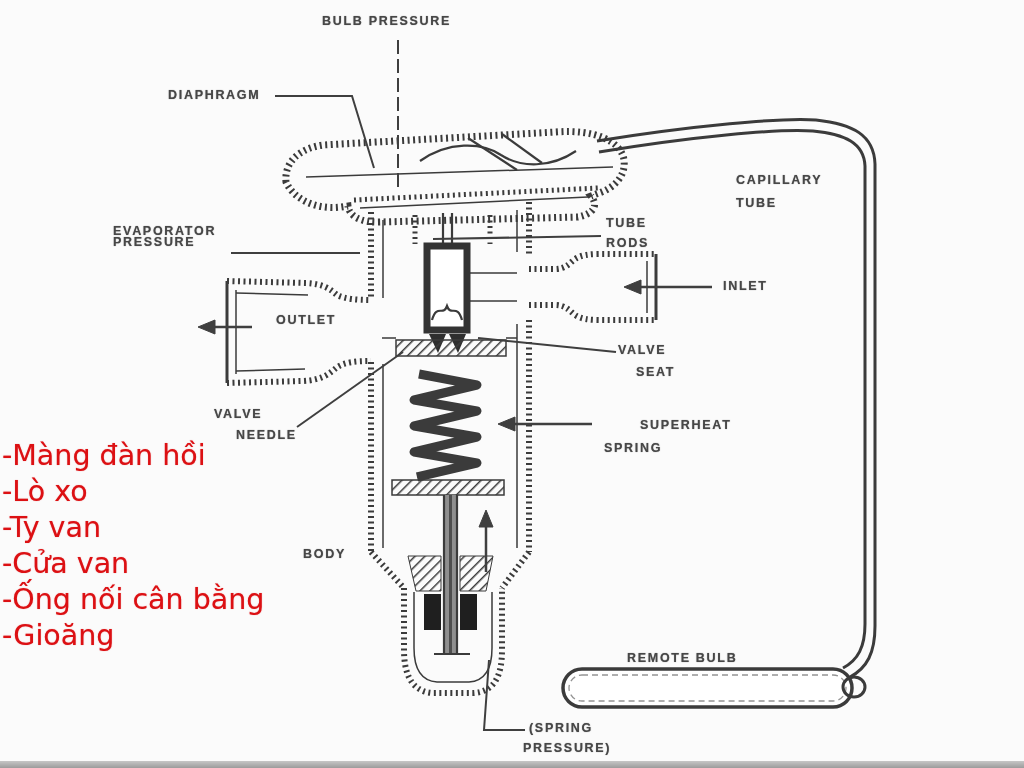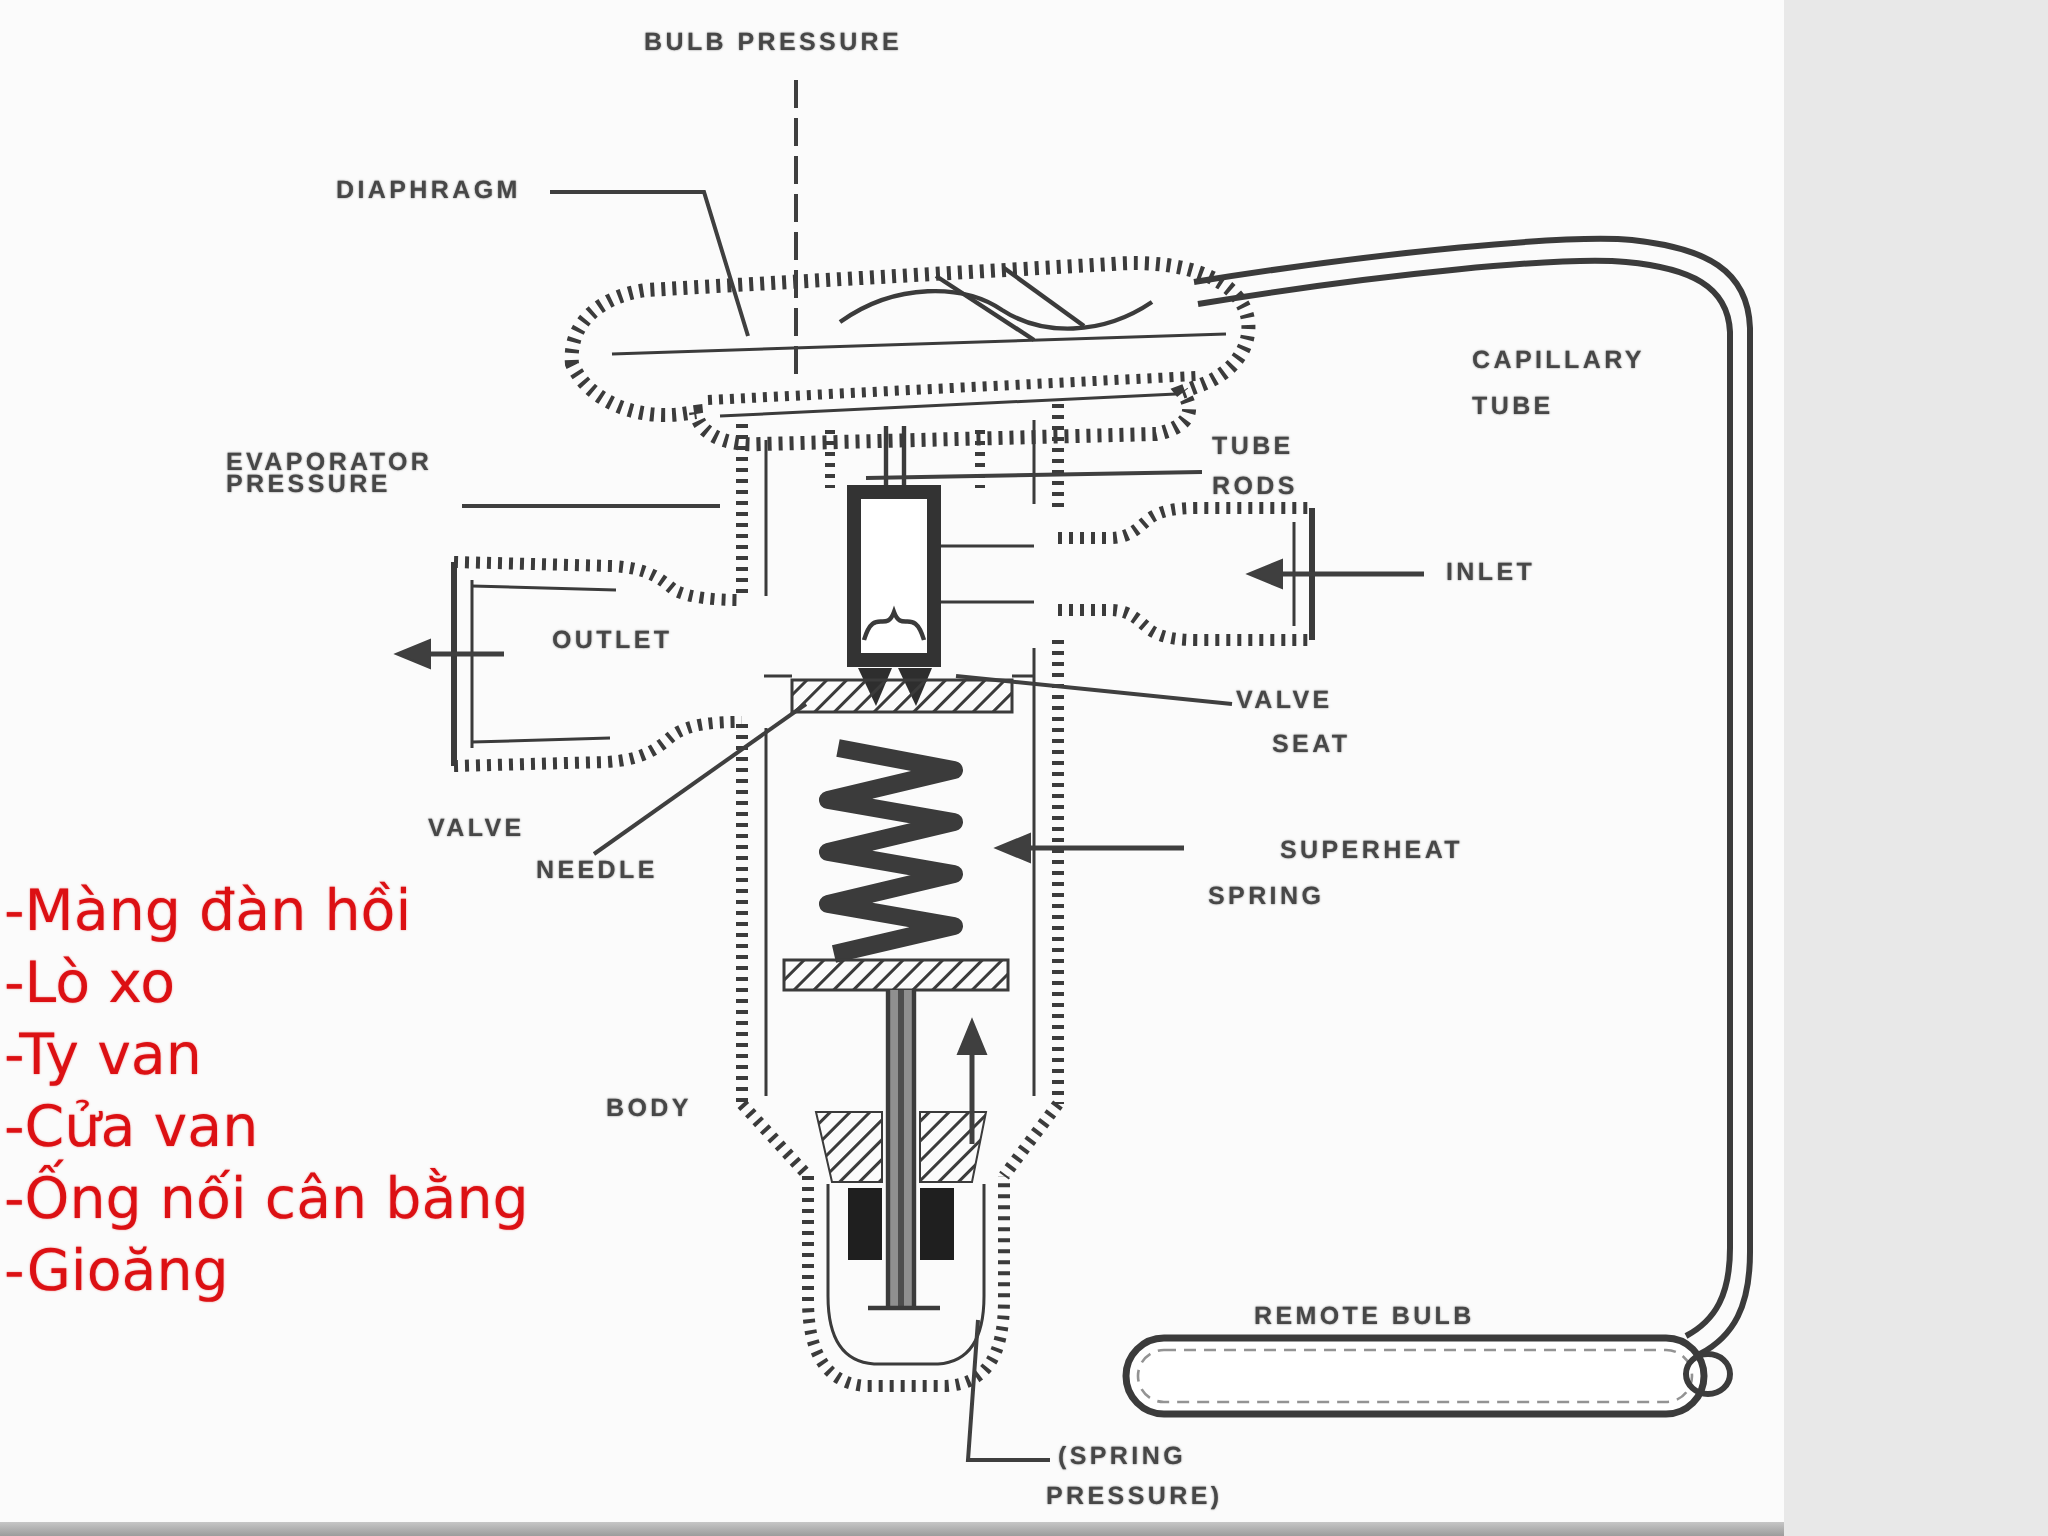--- a/index.html
+++ b/index.html
@@ -1,17 +1,17 @@
 <!DOCTYPE html>
 <html><head>
 <meta charset="utf-8">
 <style>
   html,body { margin:0; padding:0; background:#e8e8e8; }
   .stage {
-    position:relative; width:892px; height:768px; overflow:hidden;
+    position:relative; width:1024px; height:768px; overflow:hidden;
     background:#fbfbfb;
     font-family:"Liberation Sans","DejaVu Sans",sans-serif;
   }
   svg { position:absolute; left:0; top:0; }
   
   .lbl {
     position:absolute; white-space:nowrap;
     font:700 12.5px/1.15 "Liberation Sans","DejaVu Sans",sans-serif;
     letter-spacing:1.7px; color:#474747;
     text-shadow:0 0 1px rgba(80,80,80,.75);
@@ -152,21 +152,21 @@
   <div class="lbl" style="left:736px; top:196px;">TUBE</div>
   <div class="lbl" style="left:113px; top:224px;">EVAPORATOR</div>
   <div class="lbl" style="left:113px; top:235px;">PRESSURE</div>
   <div class="lbl" style="left:606px; top:216px;">TUBE</div>
   <div class="lbl" style="left:606px; top:236px;">RODS</div>
   <div class="lbl" style="left:723px; top:279px;">INLET</div>
   <div class="lbl" style="left:276px; top:313px;">OUTLET</div>
   <div class="lbl" style="left:618px; top:343px;">VALVE</div>
   <div class="lbl" style="left:636px; top:365px;">SEAT</div>
   <div class="lbl" style="left:214px; top:407px;">VALVE</div>
-  <div class="lbl" style="left:228px; top:428px;padding-left:40px;">NEEDLE</div>
+  <div class="lbl" style="left:196px; top:428px;padding-left:40px;">NEEDLE</div>
   <div class="lbl" style="left:602px; top:418px;margin-left:38px;">SUPERHEAT</div>
   <div class="lbl" style="left:604px; top:441px;">SPRING</div>
   <div class="lbl" style="left:303px; top:547px;">BODY</div>
   <div class="lbl" style="left:627px; top:651px;">REMOTE BULB</div>
   <div class="lbl" style="left:529px; top:721px;">(SPRING</div>
   <div class="lbl" style="left:523px; top:741px;">PRESSURE)</div>
 
   <div class="legend">
     <div>-Màng đàn hồi</div>
     <div>-Lò xo</div>

